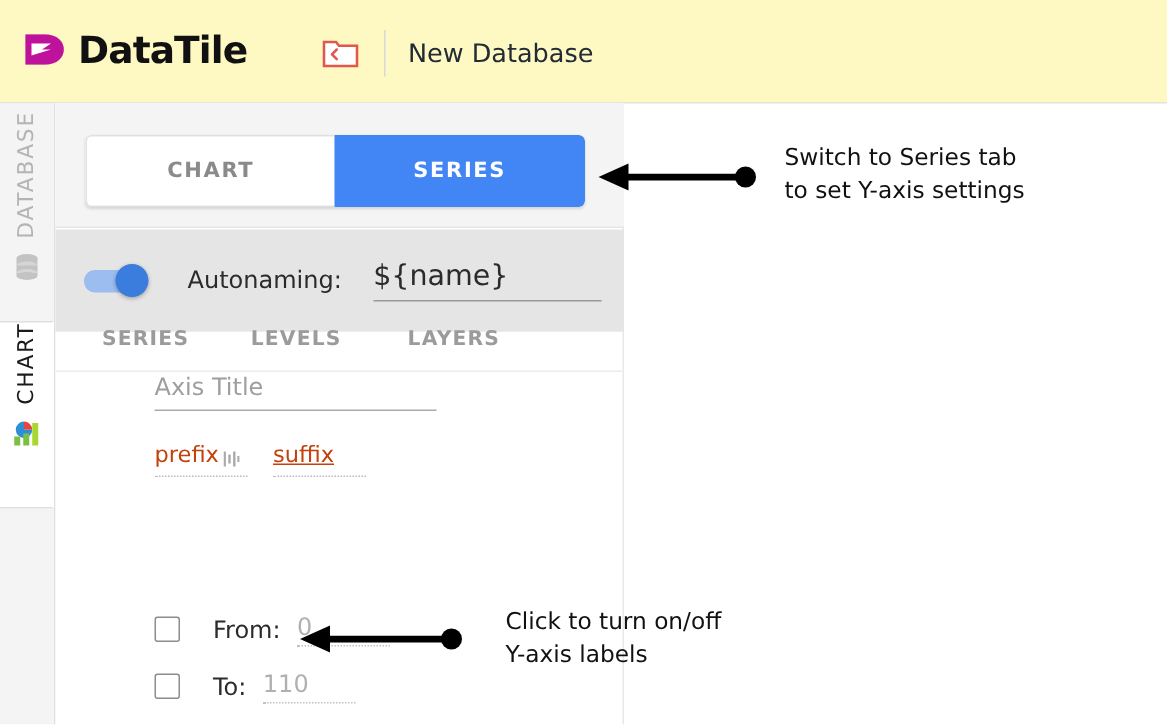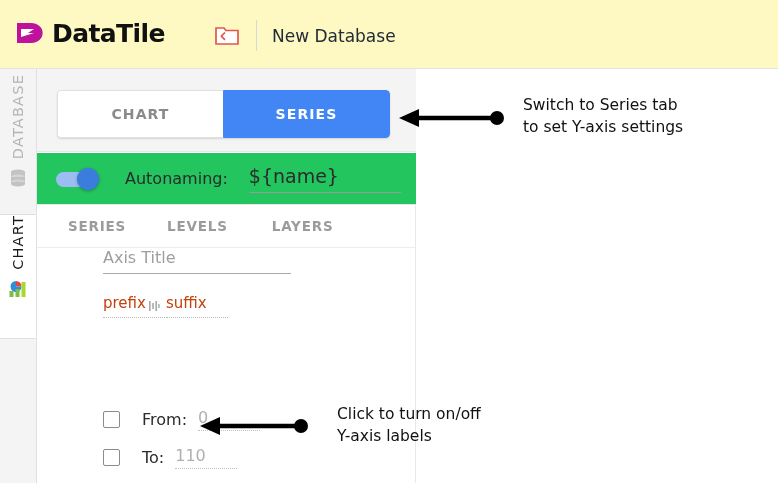--- a/index.html
+++ b/index.html
@@ -158,22 +158,22 @@
     background: #4285f4;
     color: #ffffff;
     border: 1px solid #4285f4;
     border-radius: 0 4px 4px 0;
   }
 
   
   .autonaming-row {
     position: absolute;
     left: 0; top: 84px;
-    width: 379px; height: 52px;
-    background: #22c55e;
+    width: 379px; height: 68px;
+    background: #e5e5e5;
     border-bottom: 1px solid #e6e6e6;
     box-sizing: border-box;
     display: flex;
     align-items: center;
   }
   .toggle {
     position: relative;
     margin-left: 19px;
     width: 46px; height: 20px;
     cursor: pointer;
@@ -267,21 +267,21 @@
     border-bottom: 1px dotted #b9b9b9;
     padding-bottom: 5px;
     font-size: 15px;
     color: #c2410c;
     font-family: "DejaVu Sans", sans-serif;
     cursor: text;
     display: flex;
     align-items: flex-end;
   }
   #prefix-field { width: 62px; }
-  #suffix-field { width: 62px; margin-left: 1px; }
+  #suffix-field { width: 62px; margin-left: 17px; text-decoration: underline; }
   .fmt-icon { margin-left: 3px; width: 11px; height: 12px; display: inline-block; }
 
   
   .cb-row {
     position: absolute;
     left: 66px;
     display: flex;
     align-items: center;
     height: 26px;
   }

